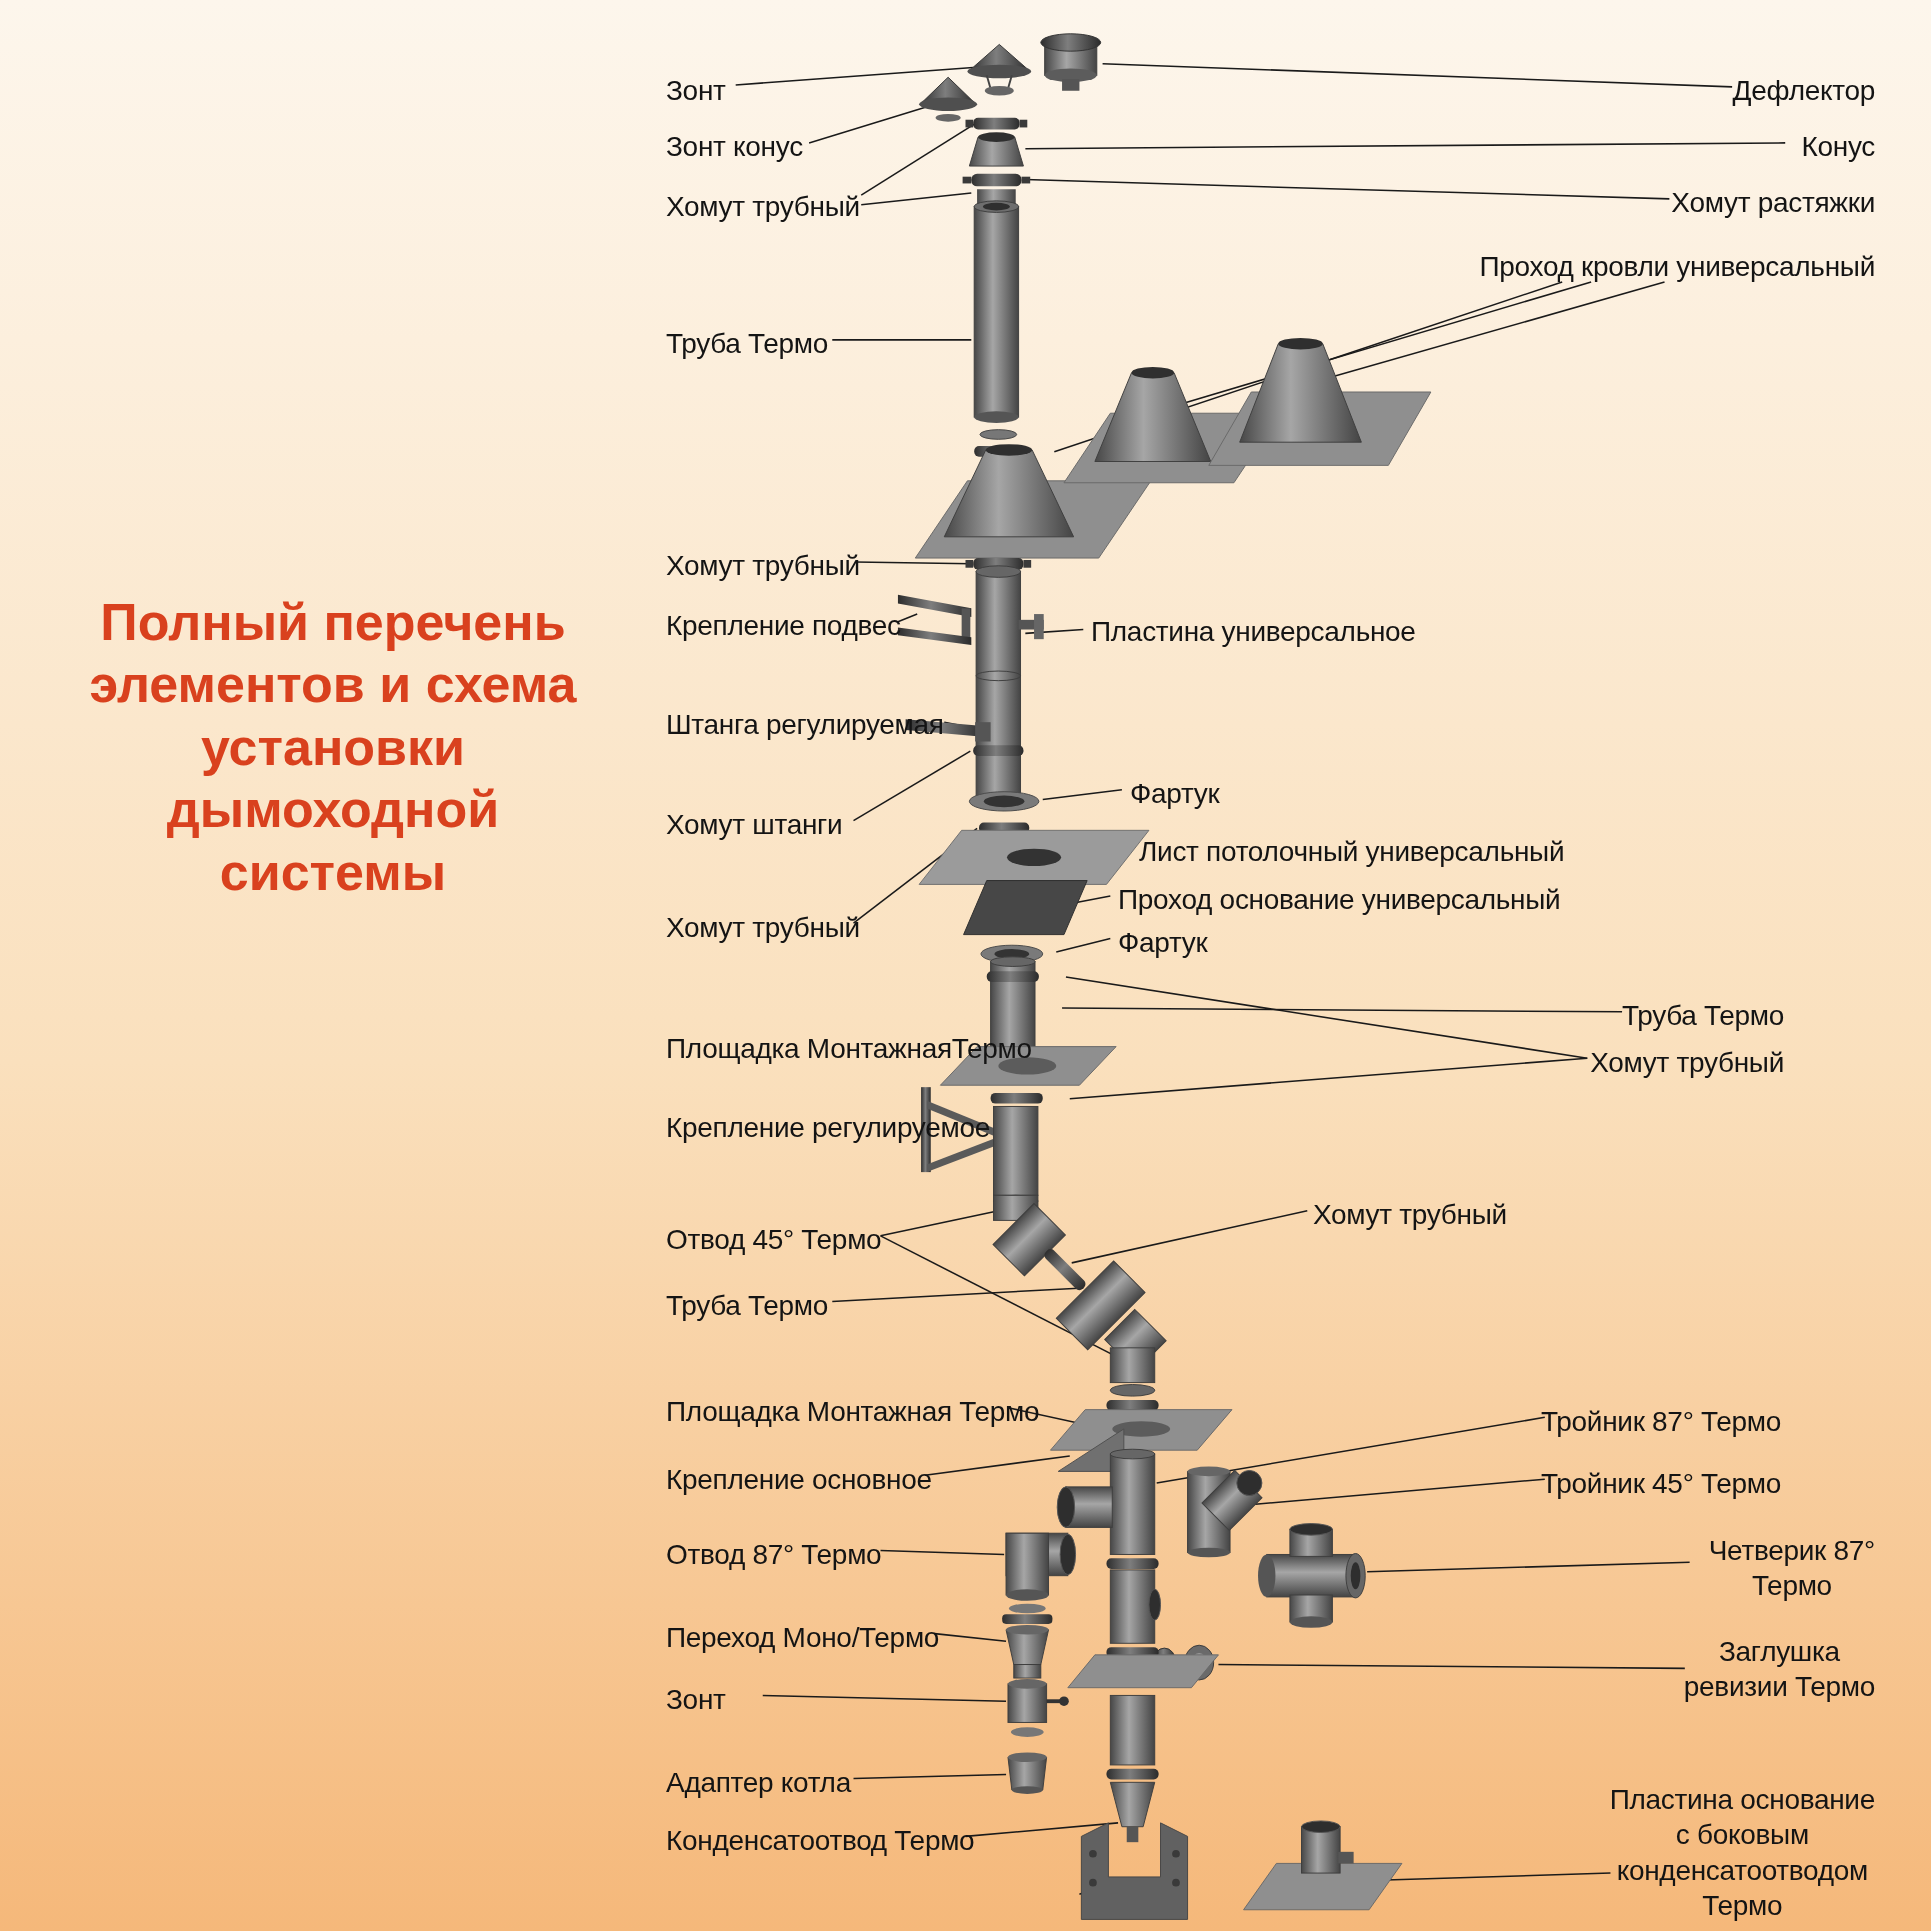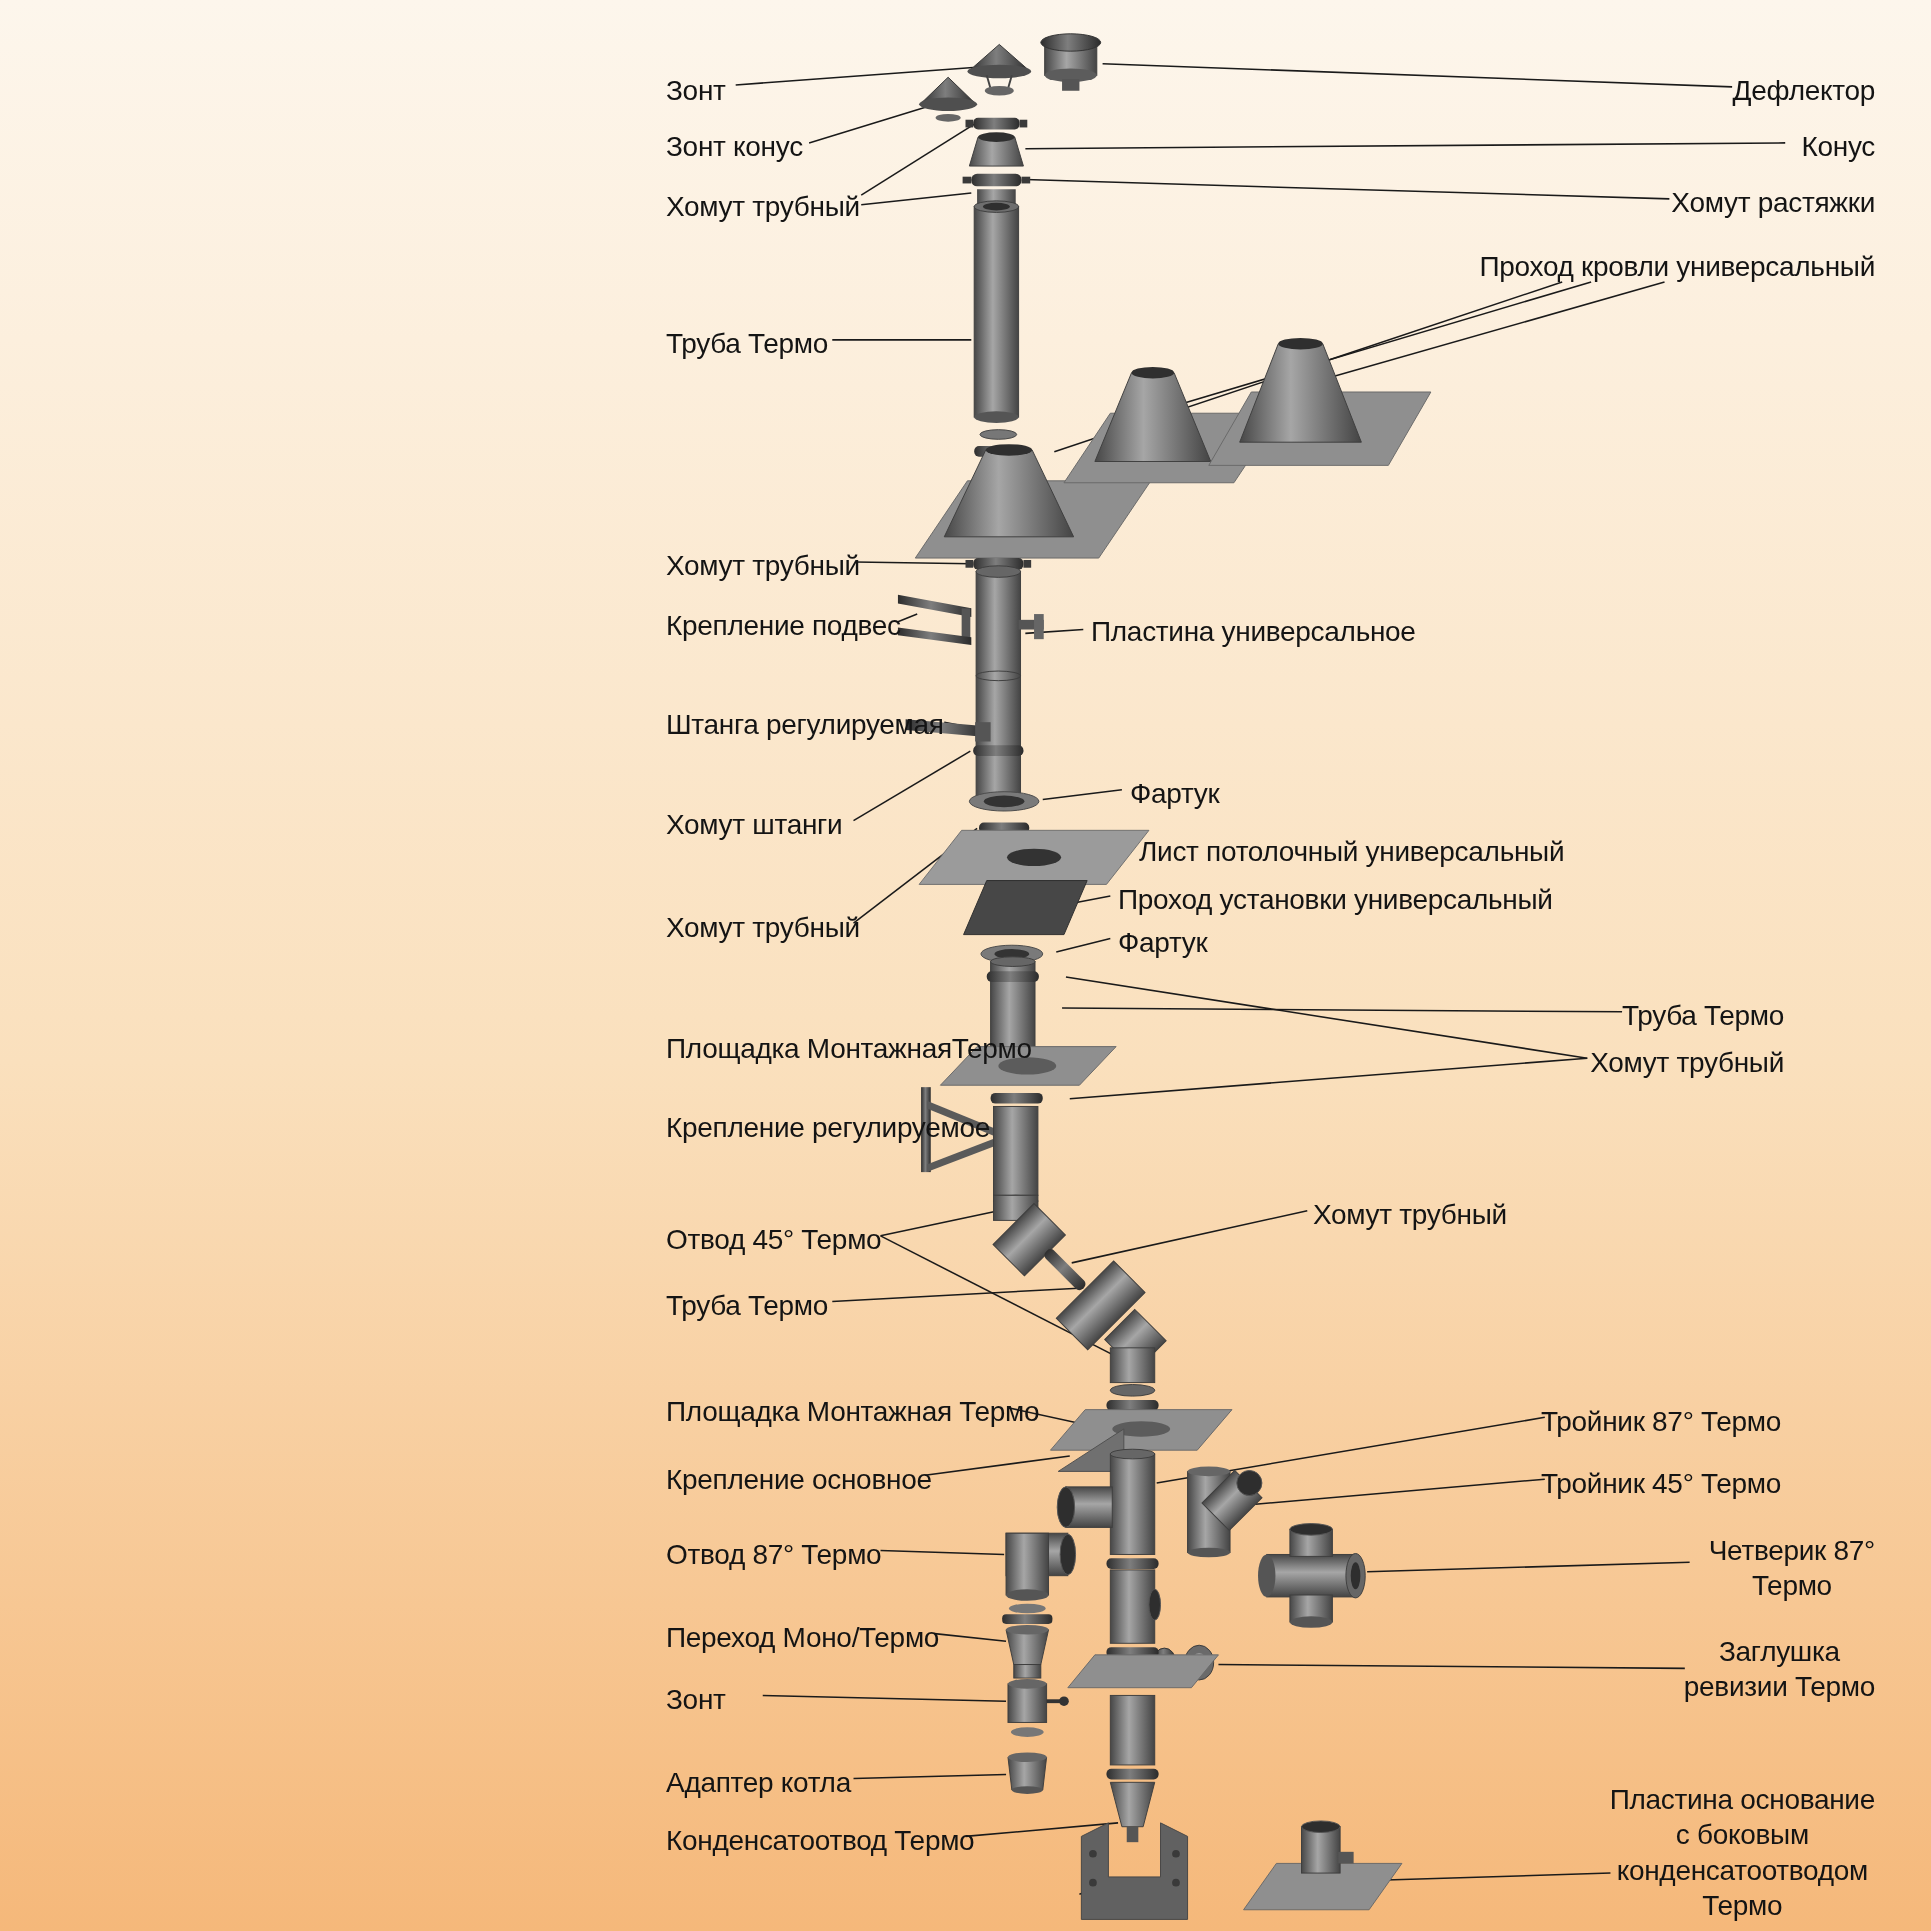--- a/index.html
+++ b/index.html
@@ -308,20 +308,25 @@
       <circle cx="1218" cy="1950" r="4" fill="#3a3a3a"></circle>
     </g>
     <g>
       <polygon points="1288,1978 1418,1978 1452,1930 1322,1930" fill="#8f8f8f" stroke="#696969"></polygon>
       <rect x="1348" y="1892" width="40" height="48" fill="url(#gPipe)" stroke="#3e3e3e"></rect>
       <ellipse cx="1368" cy="1892" rx="20" ry="6" fill="#2e2e2e" stroke="#555"></ellipse>
       <rect x="1386" y="1918" width="16" height="12" fill="#555"></rect>
     </g>
   </svg>
 
+  <div class="title" style="color: rgb(217, 65, 30);">Полный перечень
+элементов и схема
+установки
+дымоходной
+системы</div>
 
   <div class="lbl" style="left:666px;top:73px">Зонт</div>
   <div class="lbl" style="left:666px;top:129px">Зонт конус</div>
   <div class="lbl" style="left:666px;top:189px">Хомут трубный</div>
   <div class="lbl" style="left:666px;top:326px">Труба Термо</div>
   <div class="lbl" style="left:666px;top:548px">Хомут трубный</div>
   <div class="lbl" style="left:666px;top:608px">Крепление подвес</div>
   <div class="lbl" style="left:666px;top:707px">Штанга регулируемая</div>
   <div class="lbl" style="left:666px;top:807px">Хомут штанги</div>
   <div class="lbl" style="left:666px;top:910px">Хомут трубный</div>
@@ -337,21 +342,21 @@
   <div class="lbl" style="left:666px;top:1765px">Адаптер котла</div>
   <div class="lbl" style="left:666px;top:1823px">Конденсатоотвод Термо</div>
 
   <div class="lbl right" style="right:56px;top:73px">Дефлектор</div>
   <div class="lbl right" style="right:56px;top:129px">Конус</div>
   <div class="lbl right" style="right:56px;top:185px">Хомут растяжки</div>
   <div class="lbl right" style="right:56px;top:249px">Проход кровли универсальный</div>
   <div class="lbl" style="left:1091px;top:614px">Пластина универсальное</div>
   <div class="lbl" style="left:1130px;top:776px">Фартук</div>
   <div class="lbl" style="left:1139px;top:834px">Лист потолочный универсальный</div>
-  <div class="lbl" style="left:1118px;top:882px">Проход установки универсальный</div>
+  <div class="lbl" style="left:1118px;top:882px">Проход основание универсальный</div>
   <div class="lbl" style="left:1118px;top:925px">Фартук</div>
   <div class="lbl right" style="right:147px;top:998px">Труба Термо</div>
   <div class="lbl right" style="right:147px;top:1045px">Хомут трубный</div>
   <div class="lbl" style="left:1313px;top:1197px">Хомут трубный</div>
   <div class="lbl right" style="right:150px;top:1404px">Тройник 87° Термо</div>
   <div class="lbl right" style="right:150px;top:1466px">Тройник 45° Термо</div>
   <div class="lbl right" style="right:56px;top:1533px">Четверик 87°
 Термо</div>
   <div class="lbl right" style="right:56px;top:1634px">Заглушка
 ревизии Термо</div>

